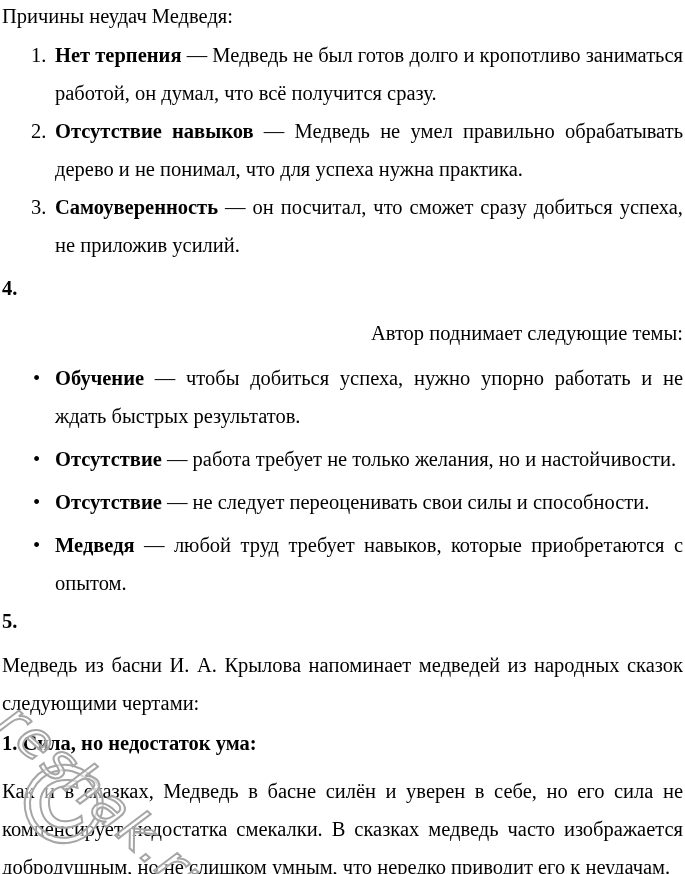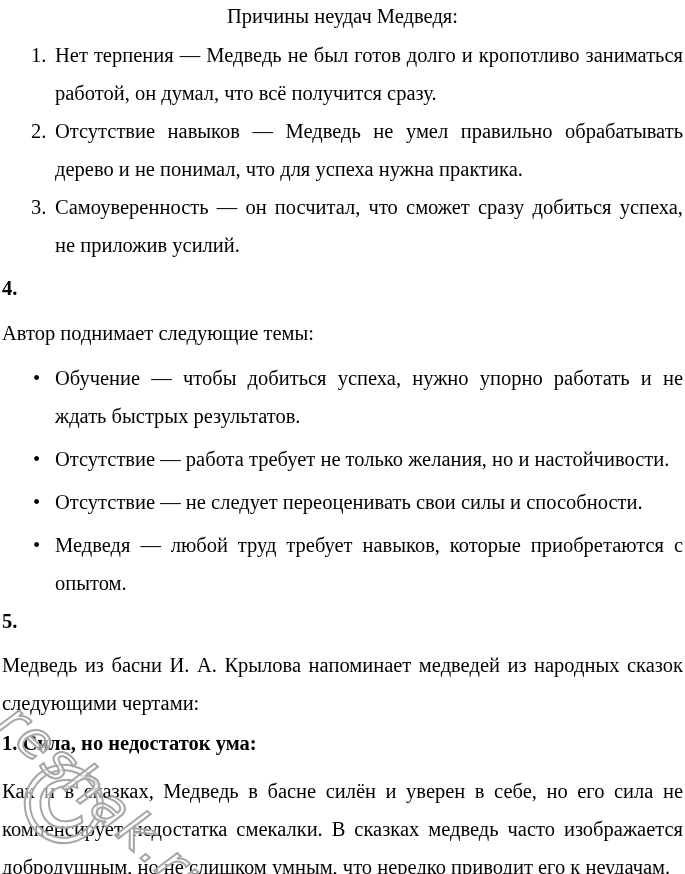--- a/index.html
+++ b/index.html
@@ -11,48 +11,48 @@
     background: #ffffff;
     color: #000000;
     font-family: "Liberation Serif", "DejaVu Serif", serif;
     font-size: 20.5px;
     line-height: 38px;
     overflow: hidden;
     position: relative;
   }
   .hdr {
     display: flex;
-    justify-content: center;
+    justify-content: space-between;
     align-items: flex-start;
     line-height: 28px;
   }
   ol.numlist, ul.bullist {
     list-style: none;
     margin: 6px 0 0 0;
     padding: 0 0 0 53px;
     text-align: justify;
   }
   ul.bullist { margin-top: 7px; }
   li { position: relative; }
   ul.bullist li + li { margin-top: 5px; }
   .marker {
     position: absolute;
     left: -24px;
     top: 0;
   }
   ul.bullist .marker { left: -22px; }
-  b, .bold { font-weight: normal; }
+  b, .bold { font-weight: bold; }
   .heading {
     font-weight: bold;
     margin: 0;
     font-size: 20.5px;
     line-height: 38px;
   }
   .h-4 { margin-top: 5px; }
-  .p-intro4 { margin: 7px 0 0 0; text-align: left; }
+  .p-intro4 { margin: 7px 0 0 0; text-align: right; }
   .h-5 { margin-top: 0; }
   .p-intro5 { margin: 6px 0 0 0; text-align: justify; }
   .h-trait { margin-top: 2px; }
   .p-trait { margin: 10px 0 0 0; text-align: justify; }
   p { margin: 0; }
 
   
   .wm {
     position: absolute;
     left: 0; top: 0;

